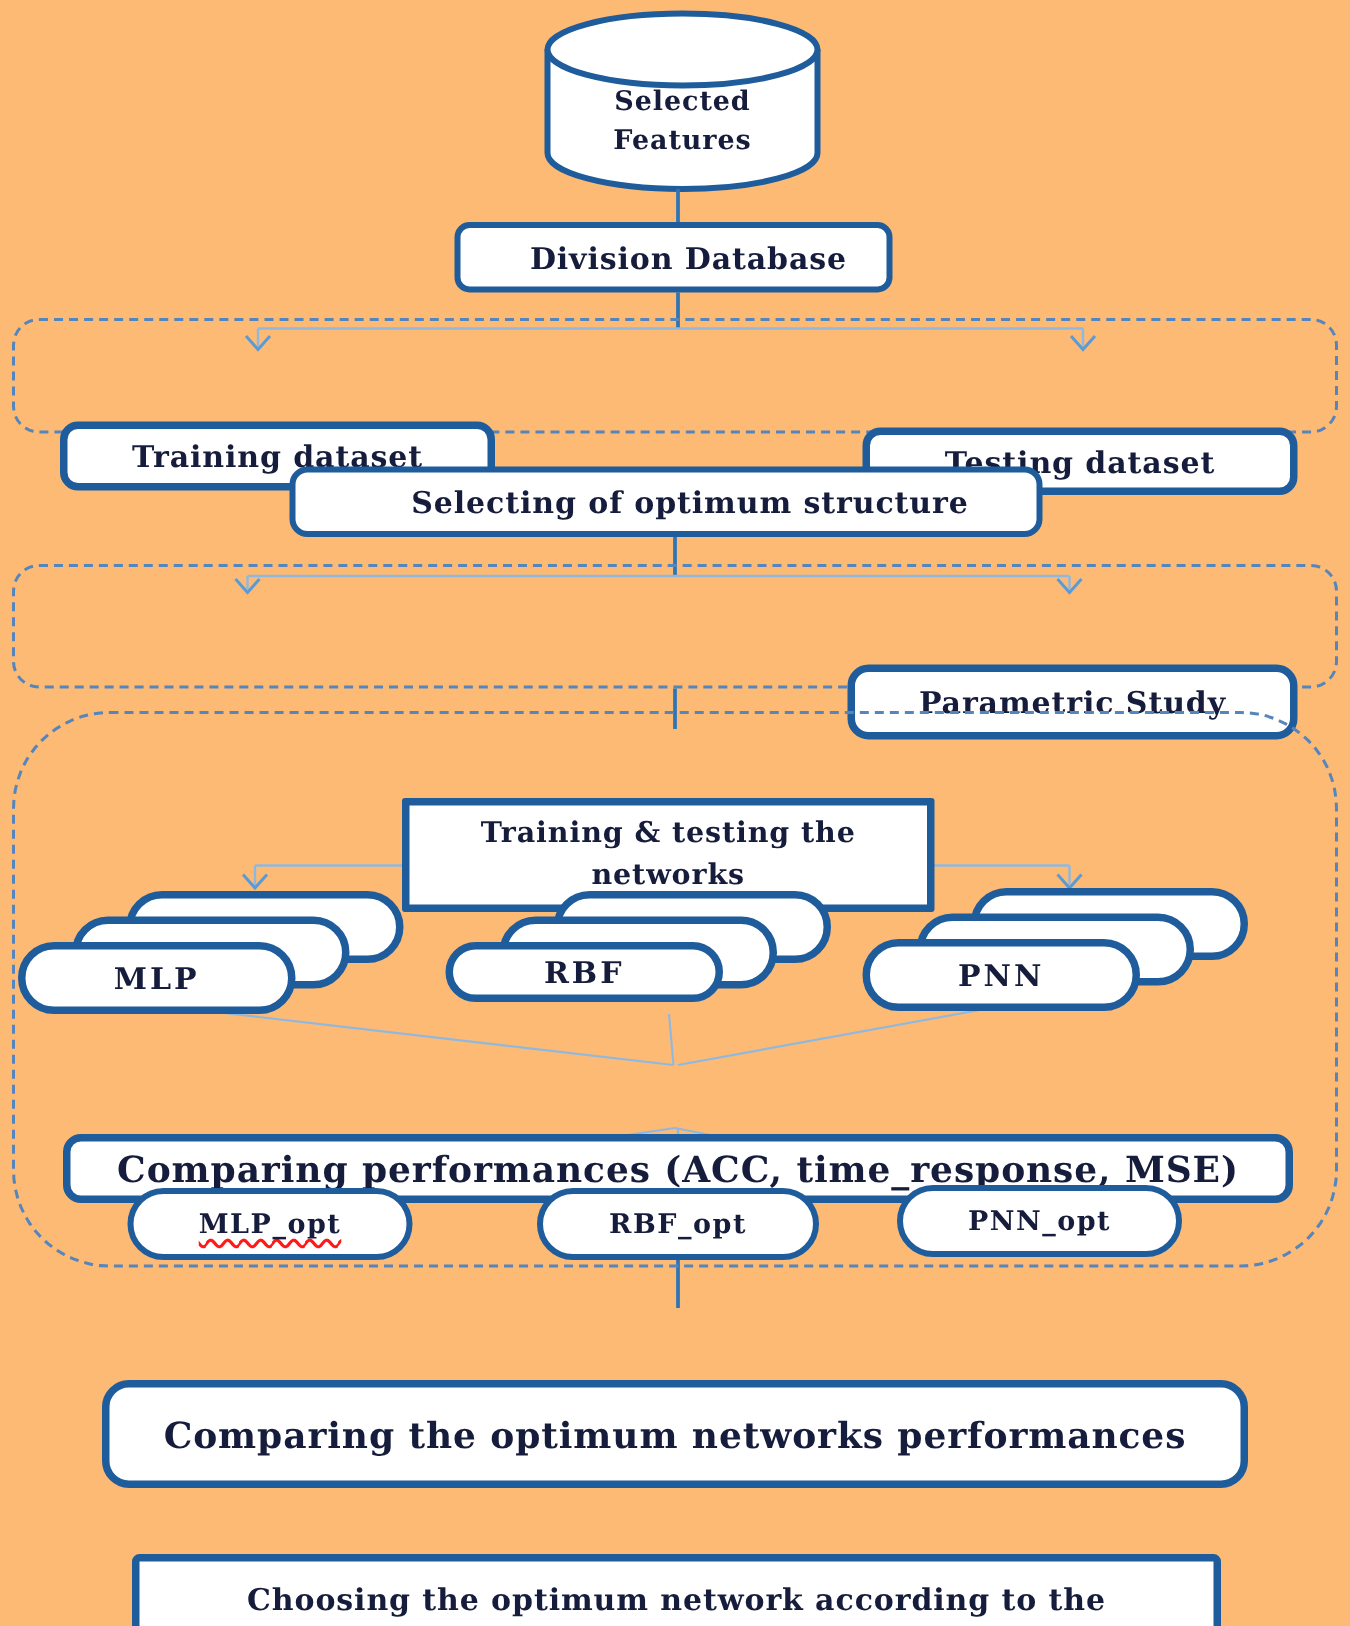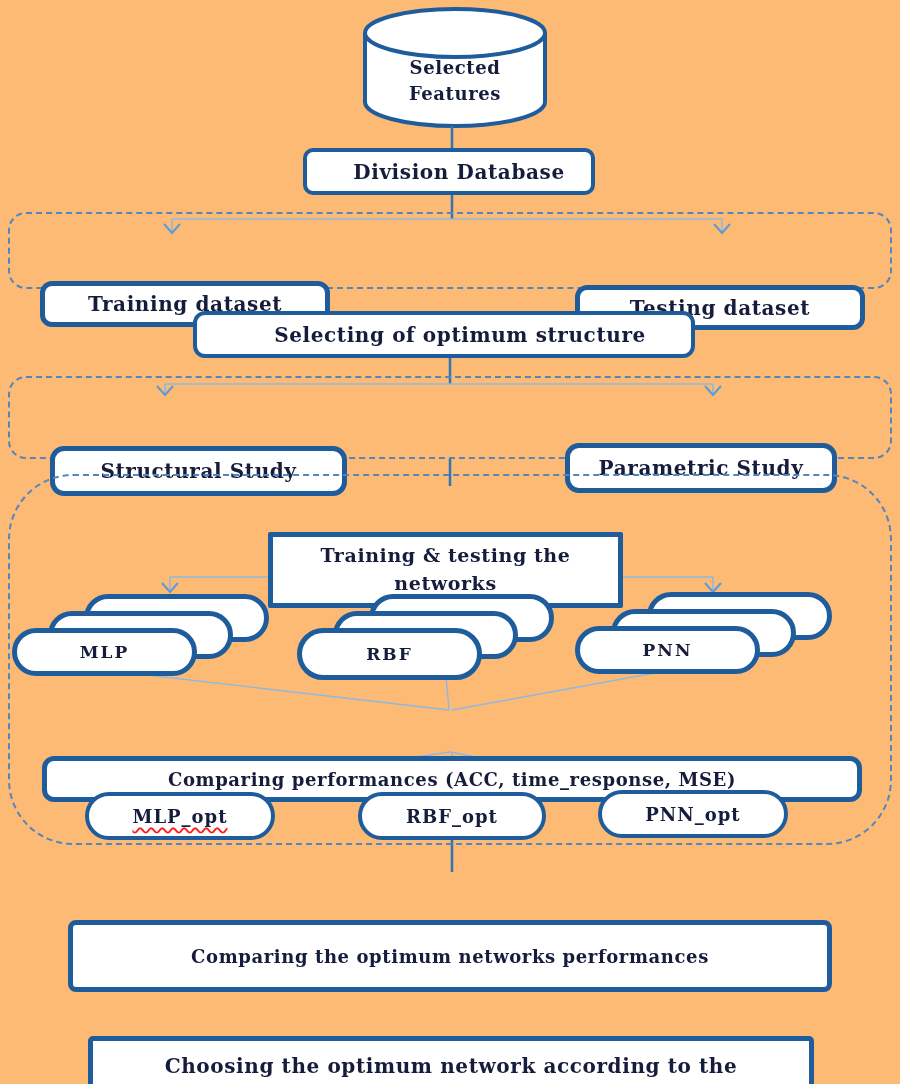--- a/index.html
+++ b/index.html
@@ -14,32 +14,32 @@
     color:#161c3c;font-weight:bold;letter-spacing:.6px;box-sizing:border-box;
   }
   .thick{border-width:5px;margin-top:48px;}
   .dashed{
     position:absolute;border:2px dashed #5585bd;border-radius:18px;
     background:transparent;box-sizing:border-box;
   }
   .pill{
     position:absolute;background:#ffffff;border:5px solid #1f5c9b;border-radius:26px;
     box-sizing:border-box;display:flex;align-items:center;justify-content:center;
-    color:#161c3c;font-weight:bold;letter-spacing:2px;font-size:17px;
+    color:#161c3c;font-weight:bold;letter-spacing:2px;font-size:20px;
   }
   .cyl-label{
     position:absolute;left:395px;top:50px;width:120px;height:62px;
     display:flex;align-items:center;justify-content:center;text-align:center;
     color:#161c3c;font-weight:bold;font-size:18px;letter-spacing:.6px;line-height:1.45;
   }
   .wavy-red{
     text-decoration-line:underline;text-decoration-style:wavy;
     text-decoration-color:#ff1a1a;text-decoration-thickness:1.5px;text-underline-offset:4px;
   }
-  .fs20{font-size:20px;} .fs21{font-size:18px;} .fs19{font-size:19px;} .fs18{font-size:18px;}
+  .fs20{font-size:20px;} .fs21{font-size:24px;} .fs19{font-size:19px;} .fs18{font-size:18px;}
 </style>
 </head>
 <body>
 
 <div id="canvas">
 
   <svg id="wires" viewBox="0 0 900 1084">
 
     <path d="M 365 33 L 365 102 A 90 24 0 0 0 545 102 L 545 33" fill="#ffffff" stroke="#1f5c9b" stroke-width="4"></path>
     <ellipse cx="455" cy="33" rx="90" ry="24" fill="#ffffff" stroke="#1f5c9b" stroke-width="4"></ellipse>
@@ -95,42 +95,39 @@
   </div>
   <div class="node thick fs20" style="left:575px;top:237px;width:290px;height:45px;">
     <span>Testing dataset</span>
   </div>
 
   <div class="node fs20" style="left:193px;top:311px;width:502px;height:47px;padding-left:32px;">
     <span>Selecting of optimum structure</span>
   </div>
 
   <div class="dashed" style="left:8px;top:376px;width:884px;height:83px;"></div>
-  <div class="node thick fs20" style="left:50px;top:398px;width:297px;height:50px;border-radius:14px;">
-    <span>Structural Study</span>
-  </div>
-  <div class="node thick fs20" style="left:565px;top:395px;width:272px;height:50px;border-radius:14px;">
+  <div class="node thick fs20" style="left:565px;top:395px;width:300px;height:50px;border-radius:14px;">
     <span>Parametric Study</span>
   </div>
 
   <div class="dashed" style="left:8px;top:474px;width:884px;height:371px;border-radius:65px;"></div>
 
   <div class="node thick fs19" style="left:268px;top:484px;width:355px;height:76px;border-radius:2px;line-height:1.45;">
     <span style="display:block;width:250px;">Training &amp; testing the networks</span>
   </div>
 
   <div class="pill" style="left:84px;top:594px;width:185px;height:48px;"></div>
   <div class="pill" style="left:48px;top:611px;width:185px;height:48px;"></div>
   <div class="pill" style="left:12px;top:628px;width:185px;height:48px;">
     <span>MLP</span>
   </div>
 
   <div class="pill" style="left:369px;top:594px;width:185px;height:48px;"></div>
   <div class="pill" style="left:333px;top:611px;width:185px;height:48px;"></div>
-  <div class="pill" style="left:297px;top:628px;width:185px;height:52px;">
+  <div class="pill" style="left:297px;top:628px;width:185px;height:40px;">
     <span>RBF</span>
   </div>
 
   <div class="pill" style="left:647px;top:592px;width:185px;height:48px;"></div>
   <div class="pill" style="left:611px;top:609px;width:185px;height:48px;"></div>
   <div class="pill" style="left:575px;top:626px;width:185px;height:48px;">
     <span>PNN</span>
   </div>
 
   <div class="node thick fs21" style="left:42px;top:708px;width:820px;height:46px;">
@@ -140,21 +137,21 @@
   <div class="pill fs18" style="left:85px;top:792px;width:190px;height:48px;border-width:4px;letter-spacing:1px;">
     <span class="wavy-red">MLP_opt</span>
   </div>
   <div class="pill fs18" style="left:358px;top:792px;width:188px;height:48px;border-width:4px;letter-spacing:1px;justify-content:center;">
     <span>RBF_opt</span>
   </div>
   <div class="pill fs18" style="left:598px;top:790px;width:190px;height:48px;border-width:4px;letter-spacing:1px;">
     <span>PNN_opt</span>
   </div>
 
-  <div class="node thick fs21" style="left:68px;top:872px;width:764px;height:72px;border-radius:8px;">
+  <div class="node thick fs21" style="left:68px;top:872px;width:764px;height:72px;border-radius:18px;">
     <span>Comparing the optimum networks performances</span>
   </div>
 
   <div class="node thick fs20" style="left:88px;top:988px;width:726px;height:90px;border-radius:5px;line-height:1.5;">
     <span style="display:block;width:640px;">Choosing the optimum network according to the performance criteria fixed by the user</span>
   </div>
 
 </div>
 
 </body></html>

